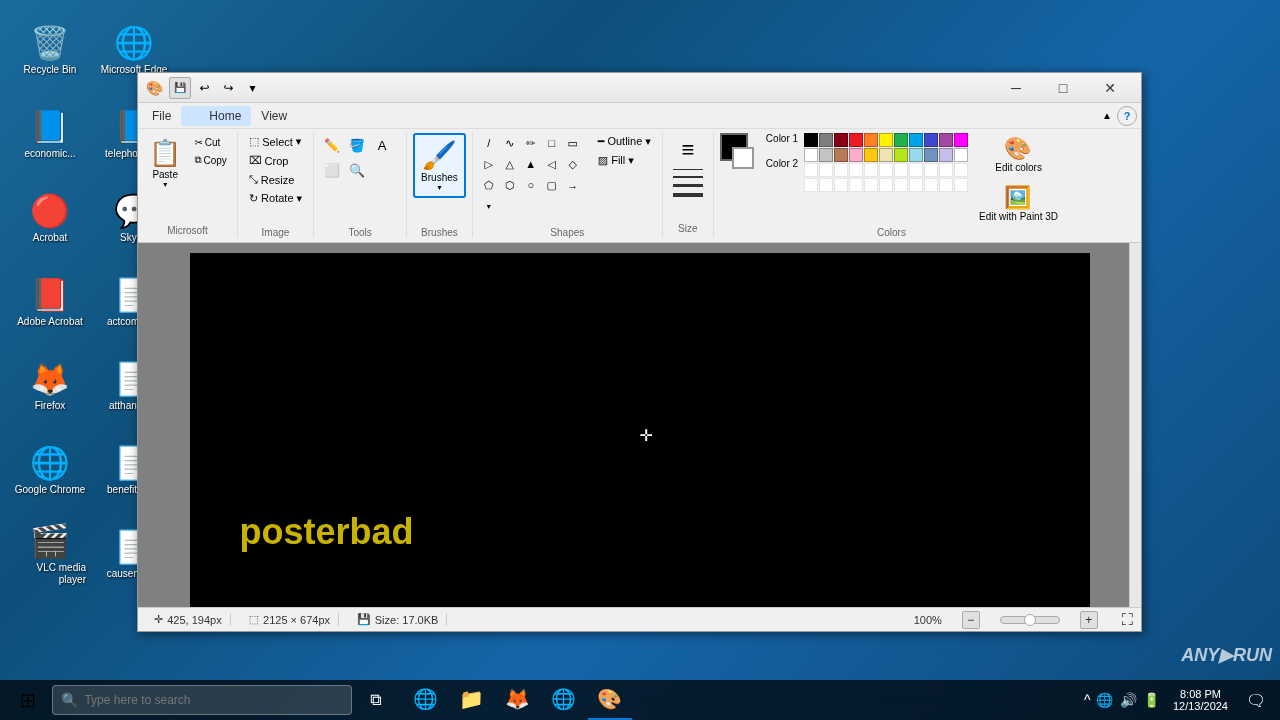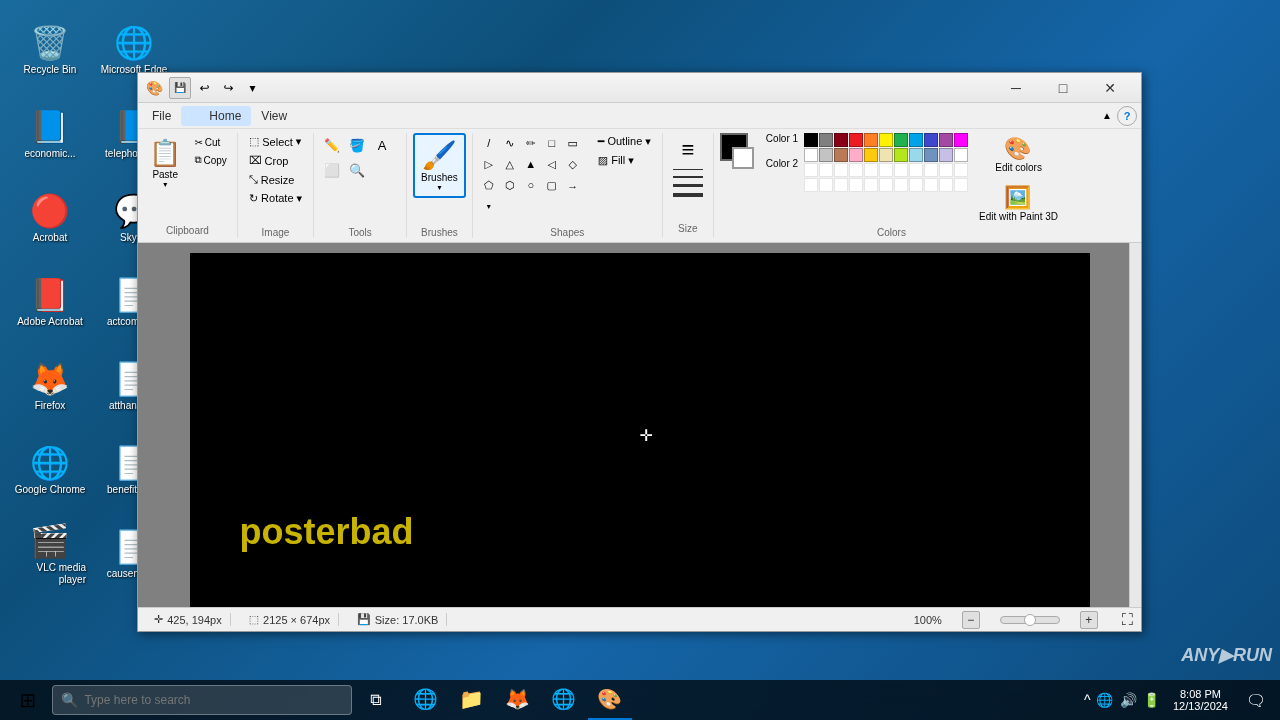--- a/index.html
+++ b/index.html
@@ -395,21 +395,21 @@
             <div class="clip-sub-btn">
               <span>✂</span>
               <span>Cut</span>
             </div>
             <div class="clip-sub-btn">
               <span>⧉</span>
               <span>Copy</span>
             </div>
           </div>
         </div>
-        <div class="section-label-bottom">Clipboard</div>
+        <div class="section-label-bottom">Microsoft</div>
       </div>
 
       <div class="ribbon-section">
         <div class="ribbon-section-content">
           <div style="display:flex; flex-direction:column; gap:2px;">
             <div class="img-tool-btn">
               <span>⬚</span>
               <span>Select</span>
               <span>▾</span>
             </div>

